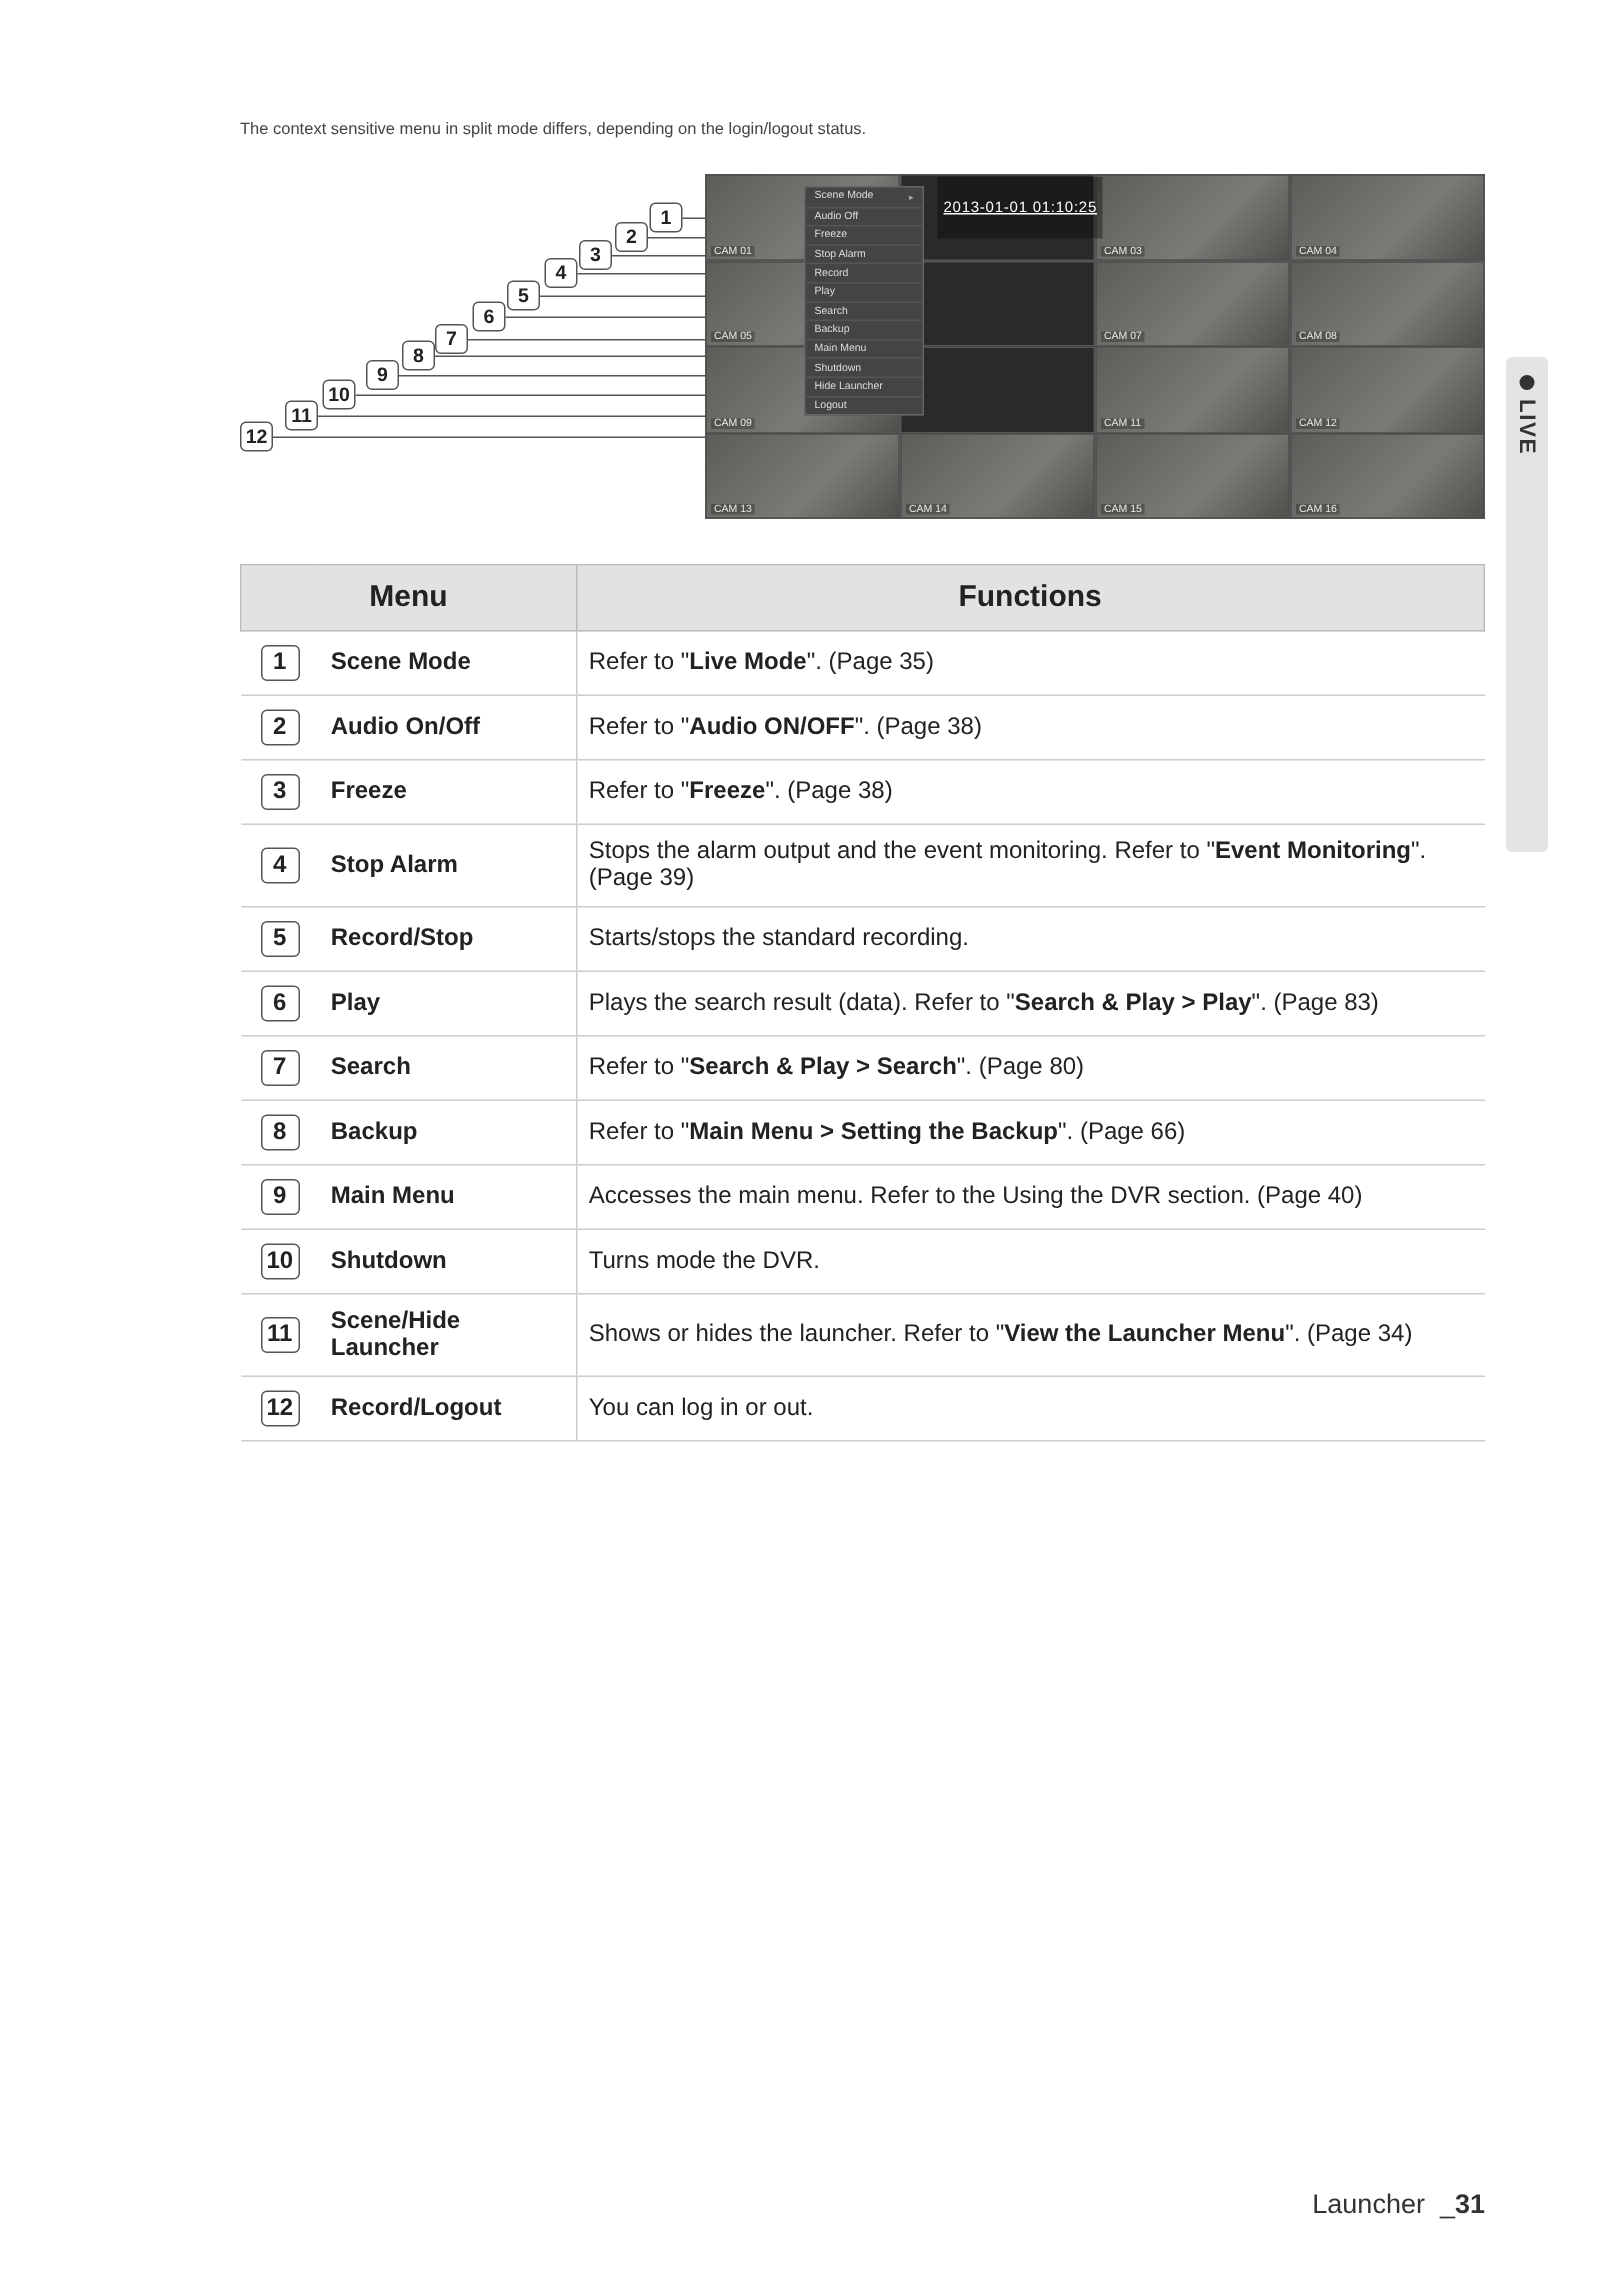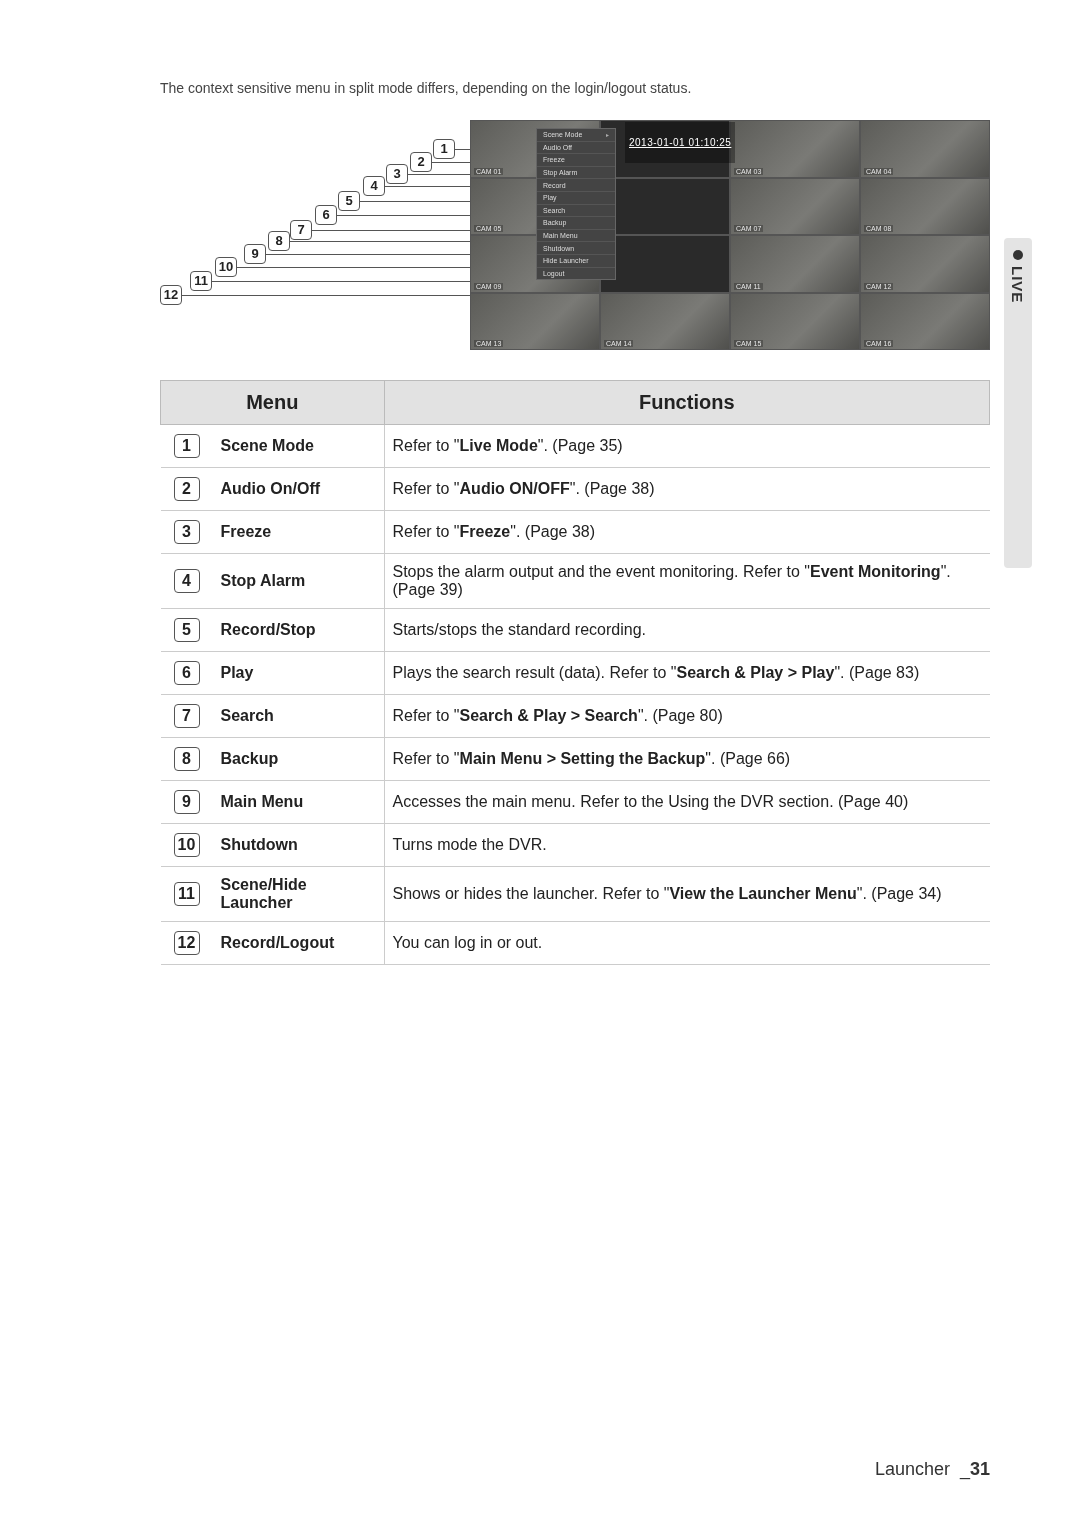--- a/index.html
+++ b/index.html
@@ -15,21 +15,21 @@
   .page {
     padding: 80px 90px 0 160px;
   }
   h2.section-title {
     font-size: 24px;
     font-weight: bold;
     margin: 0 0 14px 0;
     color: #111;
   }
   p.intro {
-    font-size: 14px;
+    font-size: 11px;
     margin: 0 0 24px 0;
     color: #444;
   }
 
   
   .figure-row {
     display: flex;
     align-items: stretch;
     margin-bottom: 30px;
     height: 230px;

